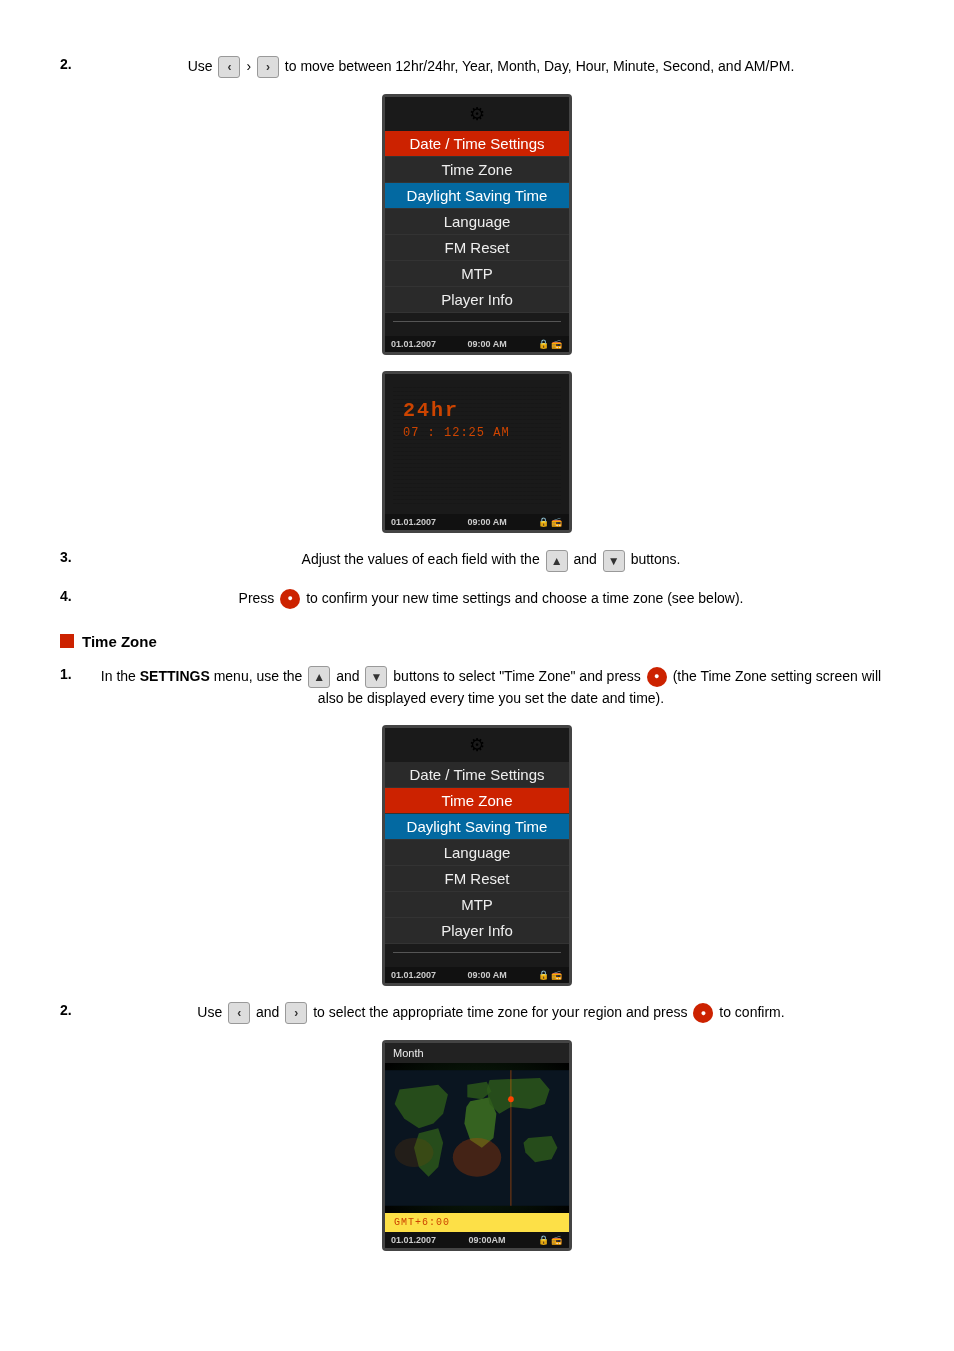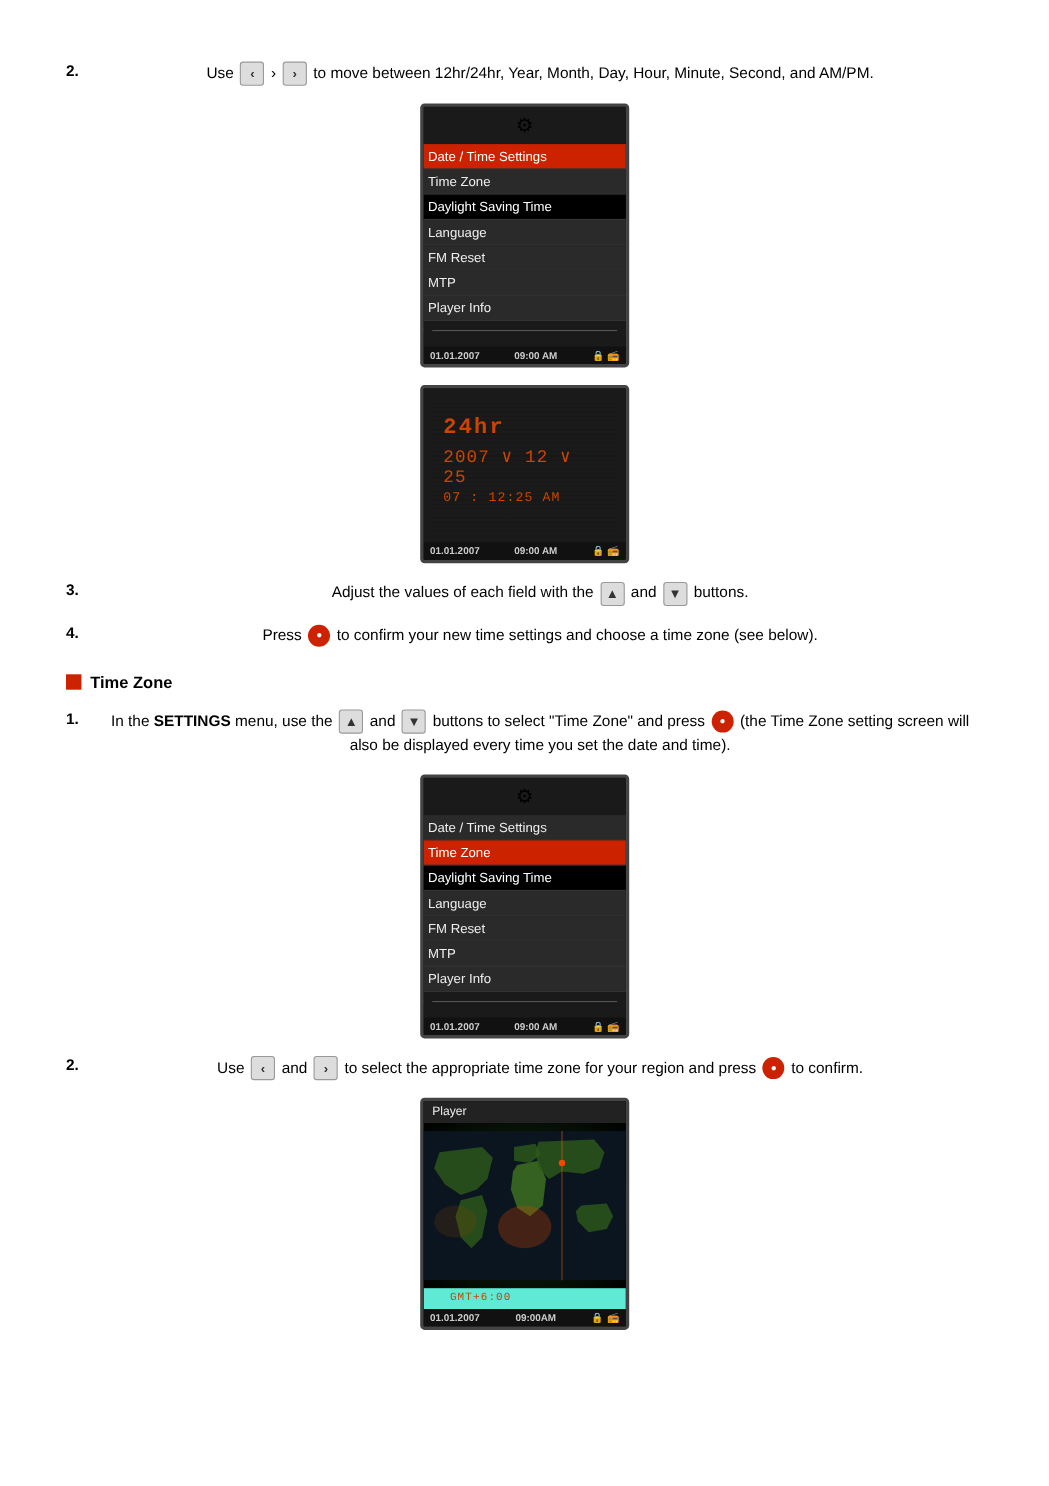--- a/index.html
+++ b/index.html
@@ -33,35 +33,36 @@
       background: #1a1a1a;
       padding: 6px;
       text-align: center;
     }
 
     .device-icon {
       font-size: 18px;
     }
 
     .menu-item {
-      padding: 4px 4px;
-      font-size: 12px;
+      padding: 4px 20px;
+      font-size: 15px;
       color: #eee;
       background: #2a2a2a;
       border-bottom: 1px solid #333;
       display: block;
+      text-align: center;
     }
 
     .menu-item.active {
       background: #cc2200;
       color: #fff;
     }
 
     .menu-item.highlighted2 {
-      background: #000000;
+      background: #0369a1;
       color: #fff;
     }
 
     .device-footer {
       background: #111;
       padding: 3px 6px;
       font-size: 9px;
       color: #ccc;
       display: flex;
       justify-content: space-between;
@@ -133,22 +134,22 @@
     }
 
     .world-map-area {
       position: relative;
       height: 150px;
       background: radial-gradient(ellipse at center, #1a3a1a 0%, #0a1a0a 50%, #000 100%);
       overflow: hidden;
     }
 
     .world-time-bar {
-      background: #5eead4;
-      padding: 4px 24px;
+      background: #fde047;
+      padding: 4px 9px;
       font-family: 'Courier New', monospace;
       font-size: 10px;
       color: #cc4400;
       letter-spacing: 1px;
     }
 
     
     .step {
       display: flex;
       align-items: flex-start;
@@ -304,21 +305,20 @@
     </div>
   </div>
 
   <div class="centered-device">
     <div class="device-screen">
       <div class="time-screen">
         <div class="time-screen-inner">
           <div class="time-line">
             <span>24hr</span>
           </div>
-          <div class="time-sub">2007 ∨ 12 ∨ 25</div>
           <div class="time-clock">07 : 12:25   AM</div>
         </div>
       </div>
       <div class="device-footer">
         <span>01.01.2007</span>
         <span>09:00 AM</span>
         <span class="icons">🔒 📻</span>
       </div>
     </div>
   </div>
@@ -395,21 +395,21 @@
       <span class="nav-btn">›</span>
       to select the appropriate time zone for your region and press
       <span class="ok-btn">●</span>
       <span>to confirm.</span>
     </span>
   </div>
 
   <div class="centered-device">
     <div class="device-screen">
       <div class="world-screen">
-        <div class="world-map-title">Player</div>
+        <div class="world-map-title">Month</div>
         <div class="world-map-area">
           
           <svg viewBox="0 0 190 140" class="map-svg">
 
             <rect width="190" height="140" fill="#0a1520"></rect>
 
             <path d="M 15,20 L 55,15 L 65,25 L 60,45 L 50,55 L 35,60 L 20,50 L 10,35 Z" fill="#2d5a1a" opacity="0.8"></path>
 
             <path d="M 35,65 L 55,60 L 60,75 L 55,100 L 45,110 L 35,100 L 30,80 Z" fill="#2d5a1a" opacity="0.8"></path>
 

